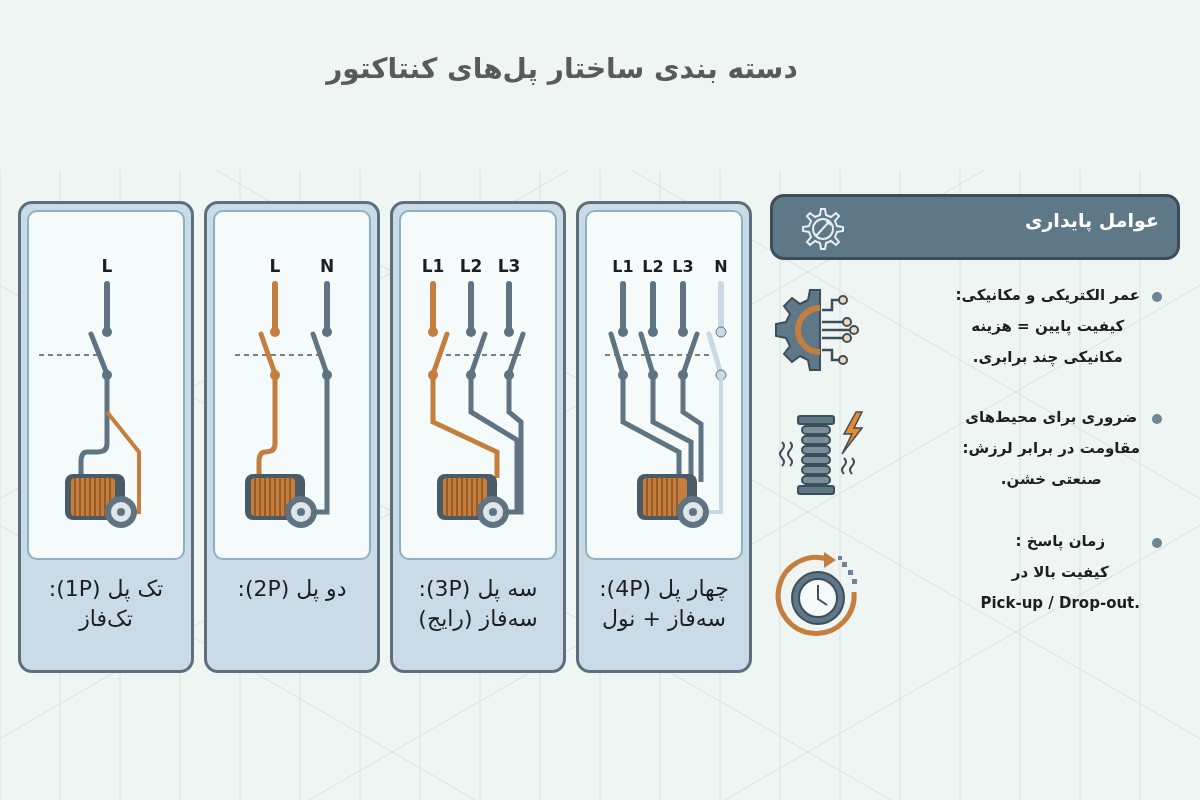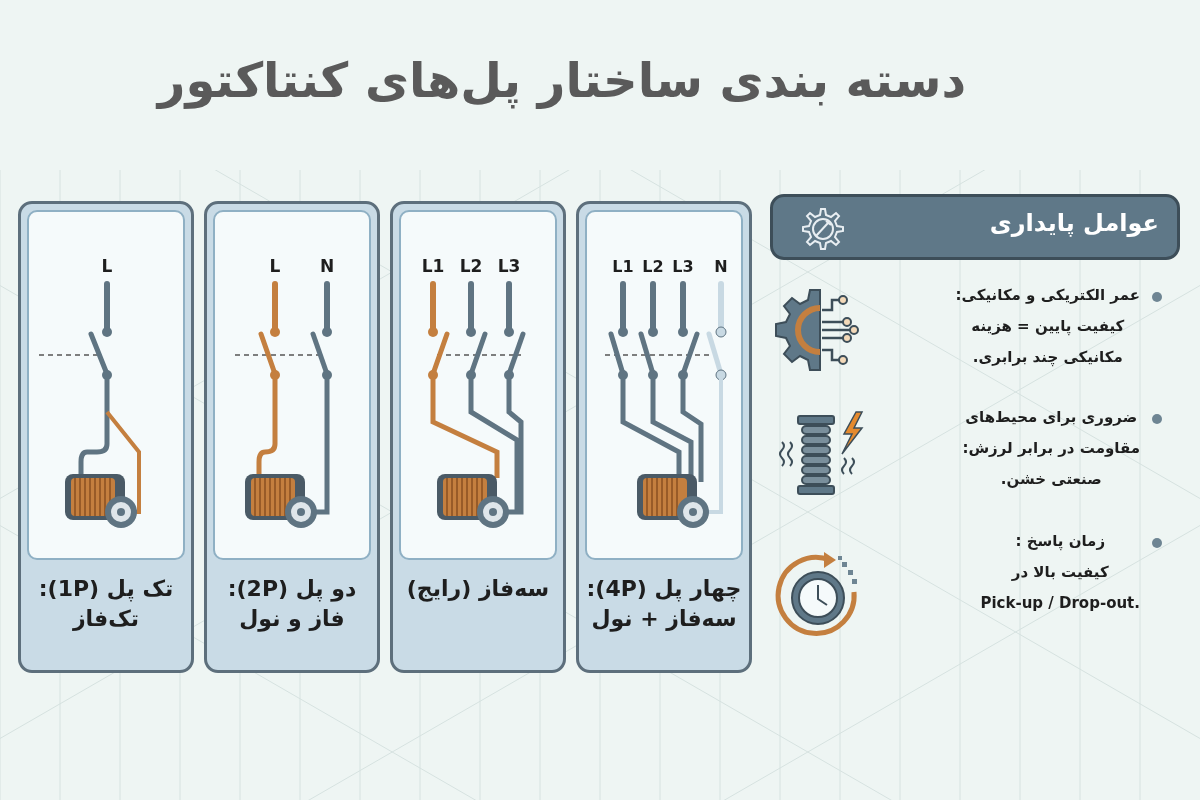--- a/index.html
+++ b/index.html
@@ -1,24 +1,24 @@
 <!DOCTYPE html>
 <html><head>
 <meta charset="utf-8">
 <style>
   html,body{margin:0;padding:0;}
   body{width:1200px;height:800px;overflow:hidden;background:#eef5f3;font-family:"DejaVu Sans",sans-serif;position:relative;}
   .bg-grid{position:absolute;left:0;top:170px;width:1200px;height:630px;}
-  .title{position:absolute;top:52px;left:0;width:1124px;text-align:center;font-size:48px;font-weight:bold;color:#5a5a5a;direction:rtl;letter-spacing:-1px;}
+  .title{position:absolute;top:52px;left:0;width:1124px;text-align:center;font-size:28px;font-weight:bold;color:#5a5a5a;direction:rtl;letter-spacing:-1px;}
   .card{position:absolute;top:201px;width:176px;height:472px;border:3px solid #5d6f7c;border-radius:14px;background:#c9dbe6;box-sizing:border-box;}
   .card .inner{position:absolute;left:6px;top:6px;right:6px;height:346px;background:#f5fafb;border:2px solid #8fb0c4;border-radius:10px;overflow:hidden;}
   .card svg{position:absolute;left:0;top:0;}
-  .card .caption{position:absolute;left:0;right:0;top:370px;text-align:center;direction:rtl;font-size:22px;font-weight:bold;color:#1e1e1e;line-height:30px;}
+  .card .caption{position:absolute;left:0;right:0;top:370px;text-align:center;direction:rtl;font-size:22px;font-weight:normal;color:#1e1e1e;line-height:30px;}
   .panel-header{position:absolute;left:770px;top:194px;width:410px;height:66px;background:#5f7888;border:3px solid #3d4e59;border-radius:14px;box-sizing:border-box;}
-  .panel-header .htext{position:absolute;right:18px;top:12px;font-size:24px;font-weight:bold;color:#ffffff;direction:rtl;}
+  .panel-header .htext{position:absolute;right:18px;top:12px;font-size:19px;font-weight:bold;color:#ffffff;direction:rtl;}
   .panel-header svg{position:absolute;left:18px;top:6px;}
   .factor{position:absolute;left:770px;width:410px;}
   .factor .ftext{position:absolute;right:40px;direction:rtl;text-align:center;font-size:15px;font-weight:bold;color:#1e1e1e;line-height:31px;white-space:nowrap;}
   .factor .bullet{position:absolute;right:18px;width:10px;height:10px;border-radius:50%;background:#6e8593;}
   .factor svg{position:absolute;left:0;}
 </style>
 </head>
 <body>
 
 <svg class="bg-grid" width="1200" height="630">
@@ -118,21 +118,20 @@
           <line x1="70" y1="266" x2="70" y2="304"></line>
           <line x1="75" y1="266" x2="75" y2="304"></line>
         </g>
       <circle cx="86" cy="300" r="16" fill="#5f7482"></circle>
         <circle cx="86" cy="300" r="10" fill="#dfe6ea"></circle>
         <circle cx="86" cy="300" r="4" fill="#5f7482"></circle>
     </svg>
   </div>
   <div class="caption">
     <div>دو پل (2P):</div>
-    <div>فاز و نول</div>
   </div>
 </div>
 
 <div class="card" style="left:390px;">
   <div class="inner">
     <svg width="160" height="346">
       <text x="32" y="60" font-family="DejaVu Sans, sans-serif" font-weight="bold" font-size="17" text-anchor="middle" fill="#1e1e1e">L1</text>
       <text x="70" y="60" font-family="DejaVu Sans, sans-serif" font-weight="bold" font-size="17" text-anchor="middle" fill="#1e1e1e">L2</text>
       <text x="108" y="60" font-family="DejaVu Sans, sans-serif" font-weight="bold" font-size="17" text-anchor="middle" fill="#1e1e1e">L3</text>
       <line x1="32" y1="72" x2="32" y2="118" stroke="#c47f3f" stroke-width="6" stroke-linecap="round"></line>
@@ -162,20 +161,21 @@
           <line x1="71" y1="266" x2="71" y2="304"></line>
           <line x1="76" y1="266" x2="76" y2="304"></line>
           <line x1="81" y1="266" x2="81" y2="304"></line>
         </g>
       <circle cx="92" cy="300" r="16" fill="#5f7482"></circle>
         <circle cx="92" cy="300" r="10" fill="#dfe6ea"></circle>
         <circle cx="92" cy="300" r="4" fill="#5f7482"></circle>
     </svg>
   </div>
   <div class="caption">
+    <div>سه پل (3P):</div>
     <div>سه‌فاز (رایج)</div>
   </div>
 </div>
 
 <div class="card" style="left:576px;">
   <div class="inner">
     <svg width="160" height="346">
       <text x="36" y="60" font-family="DejaVu Sans, sans-serif" font-weight="bold" font-size="16" text-anchor="middle" fill="#1e1e1e">L1</text>
       <text x="66" y="60" font-family="DejaVu Sans, sans-serif" font-weight="bold" font-size="16" text-anchor="middle" fill="#1e1e1e">L2</text>
       <text x="96" y="60" font-family="DejaVu Sans, sans-serif" font-weight="bold" font-size="16" text-anchor="middle" fill="#1e1e1e">L3</text>

